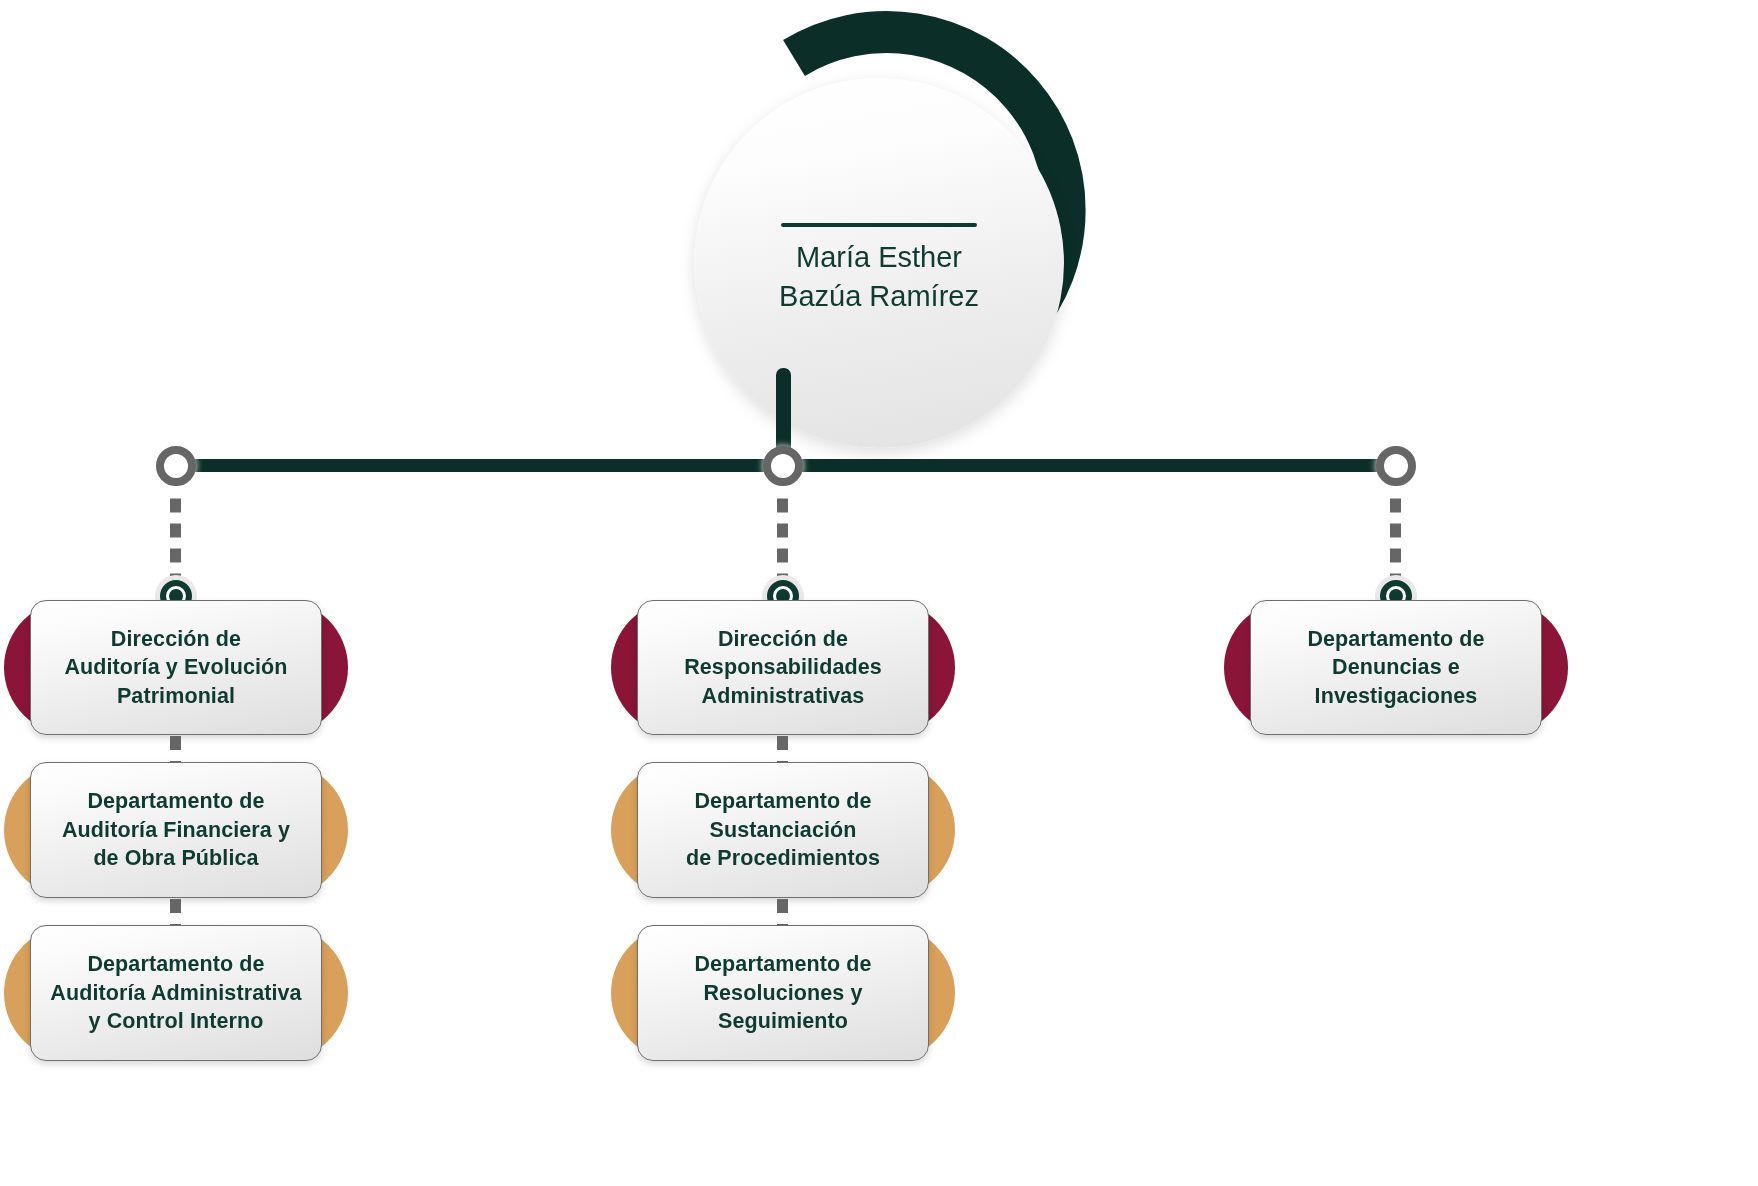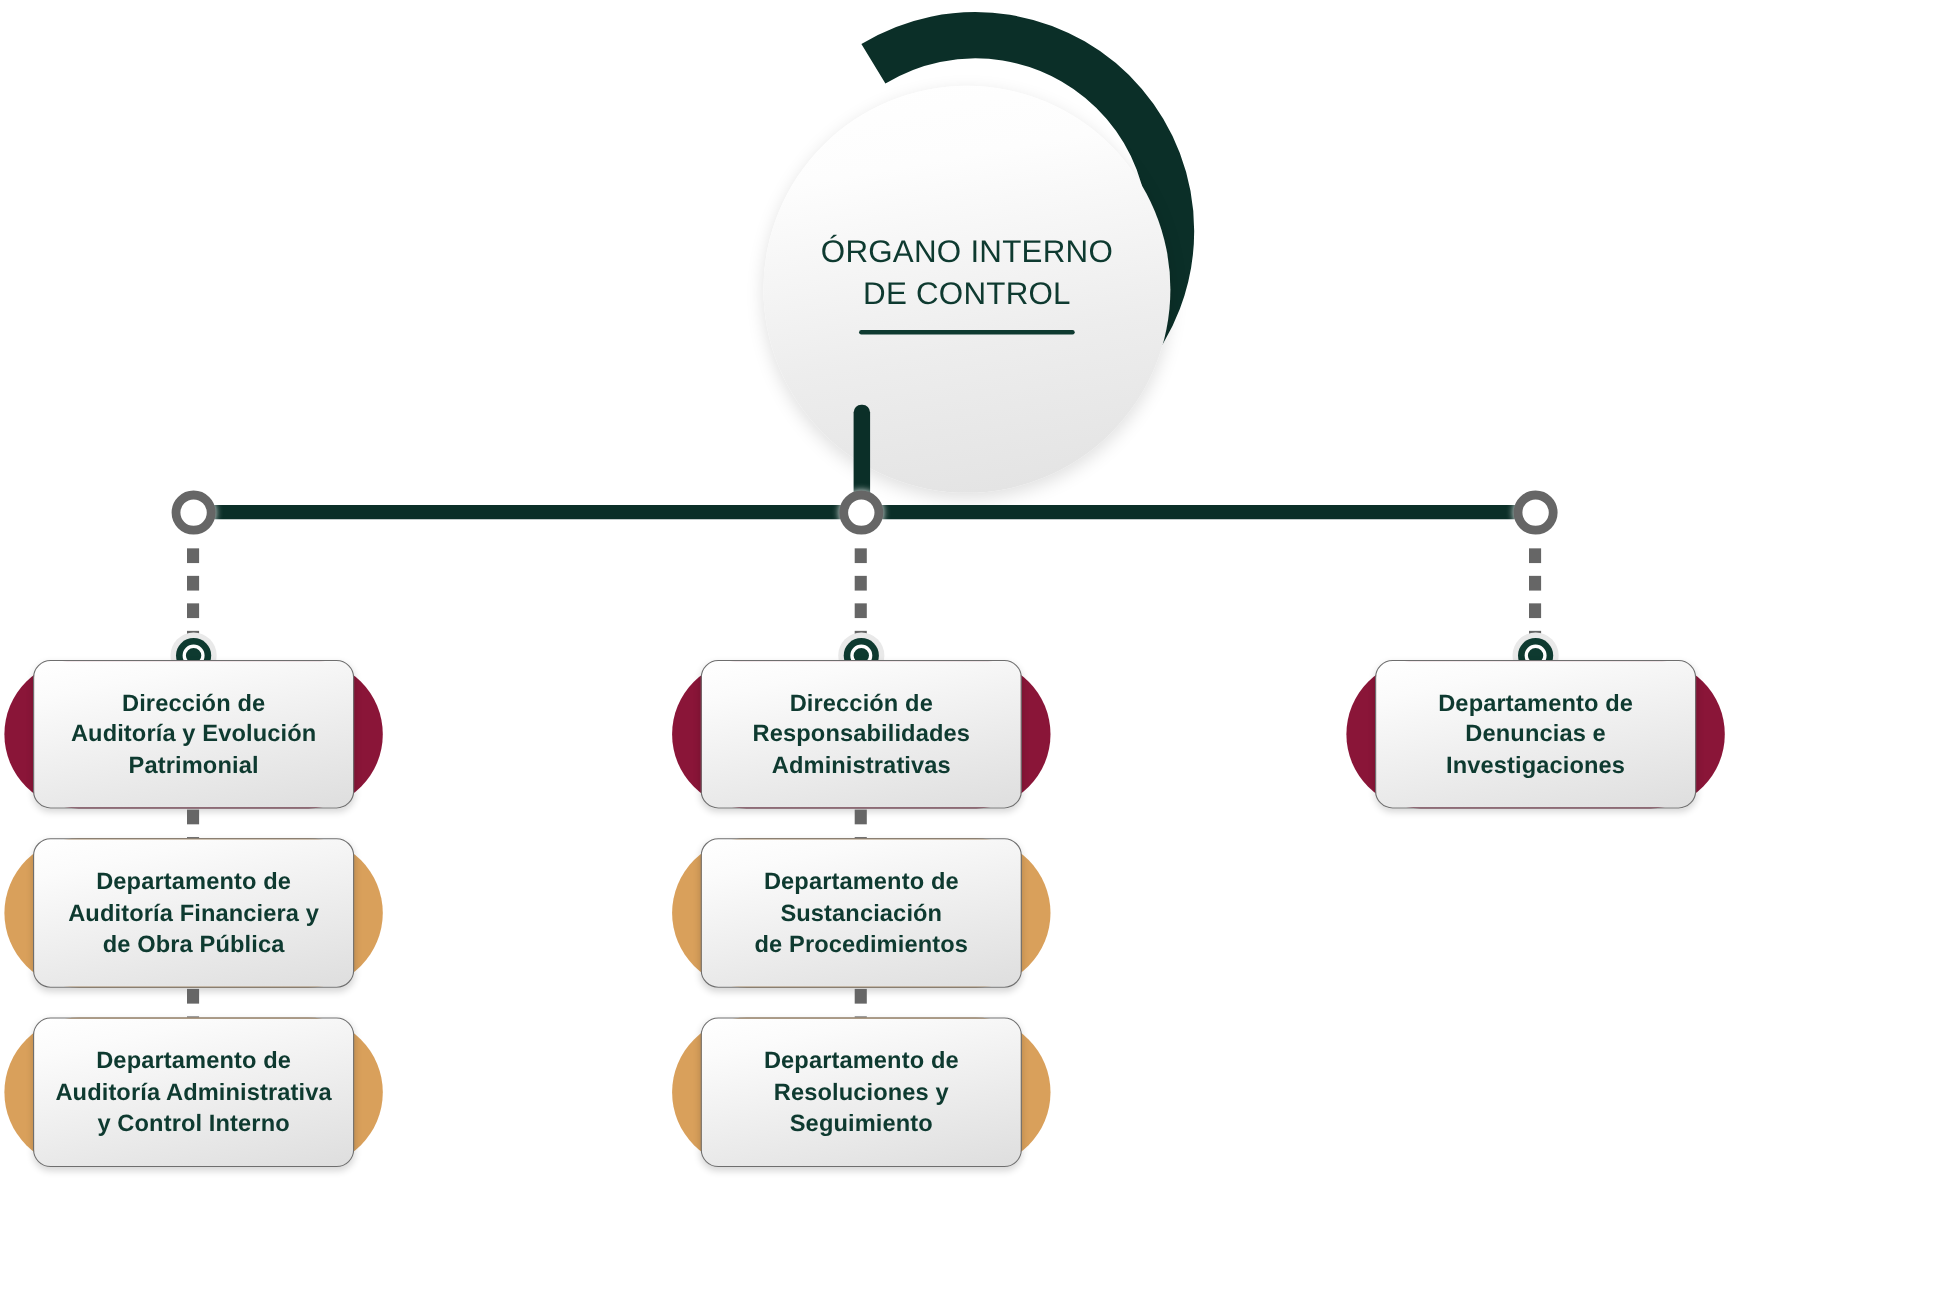--- a/index.html
+++ b/index.html
@@ -91,23 +91,23 @@
 <body>
 
 <div id="stage">
 
   <div class="root-wrap">
     <svg class="root-arc" viewBox="0 0 420 420">
       <path d="M 118 58
                A 178 178 0 1 1 118 362" fill="none" stroke="#0b2f28" stroke-width="42" stroke-linecap="butt"></path>
     </svg>
     <div class="root-circle">
-      <div class="root-title">ÓRGANO INTERNO
-DE CONTROL</div>
       <div class="root-rule"></div>
+      <div class="root-name">María Esther
+Bazúa Ramírez</div>
     </div>
   </div>
 
   <div class="trunk"></div>
   <div class="bus"></div>
   <div class="bus-ring r1"></div>
   <div class="bus-ring r2"></div>
   <div class="bus-ring r3"></div>
 
   <div class="drop" style="left:170px;top:492px;height:88px;"></div>

